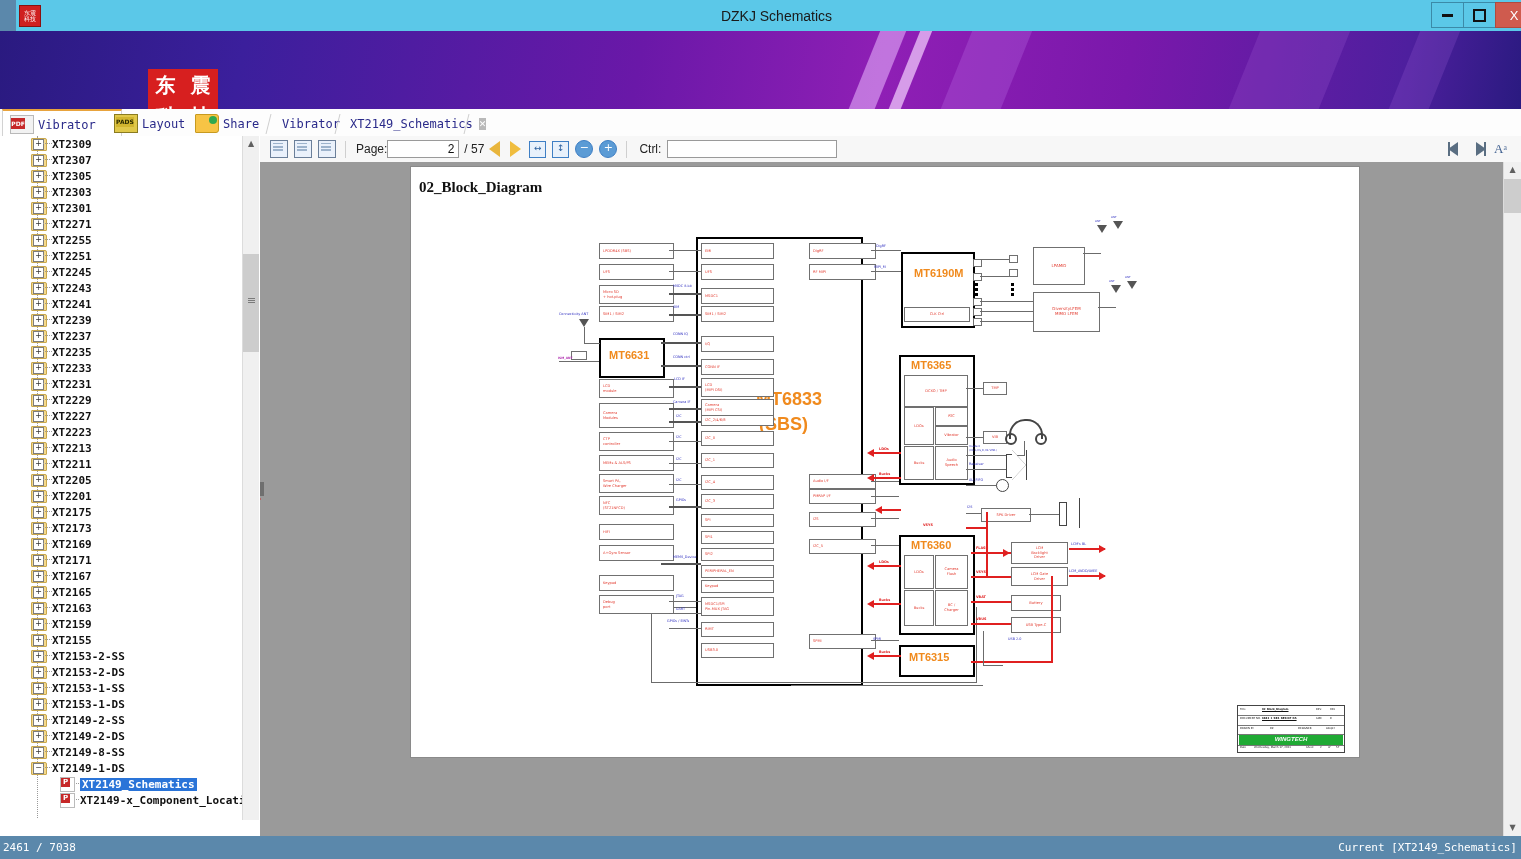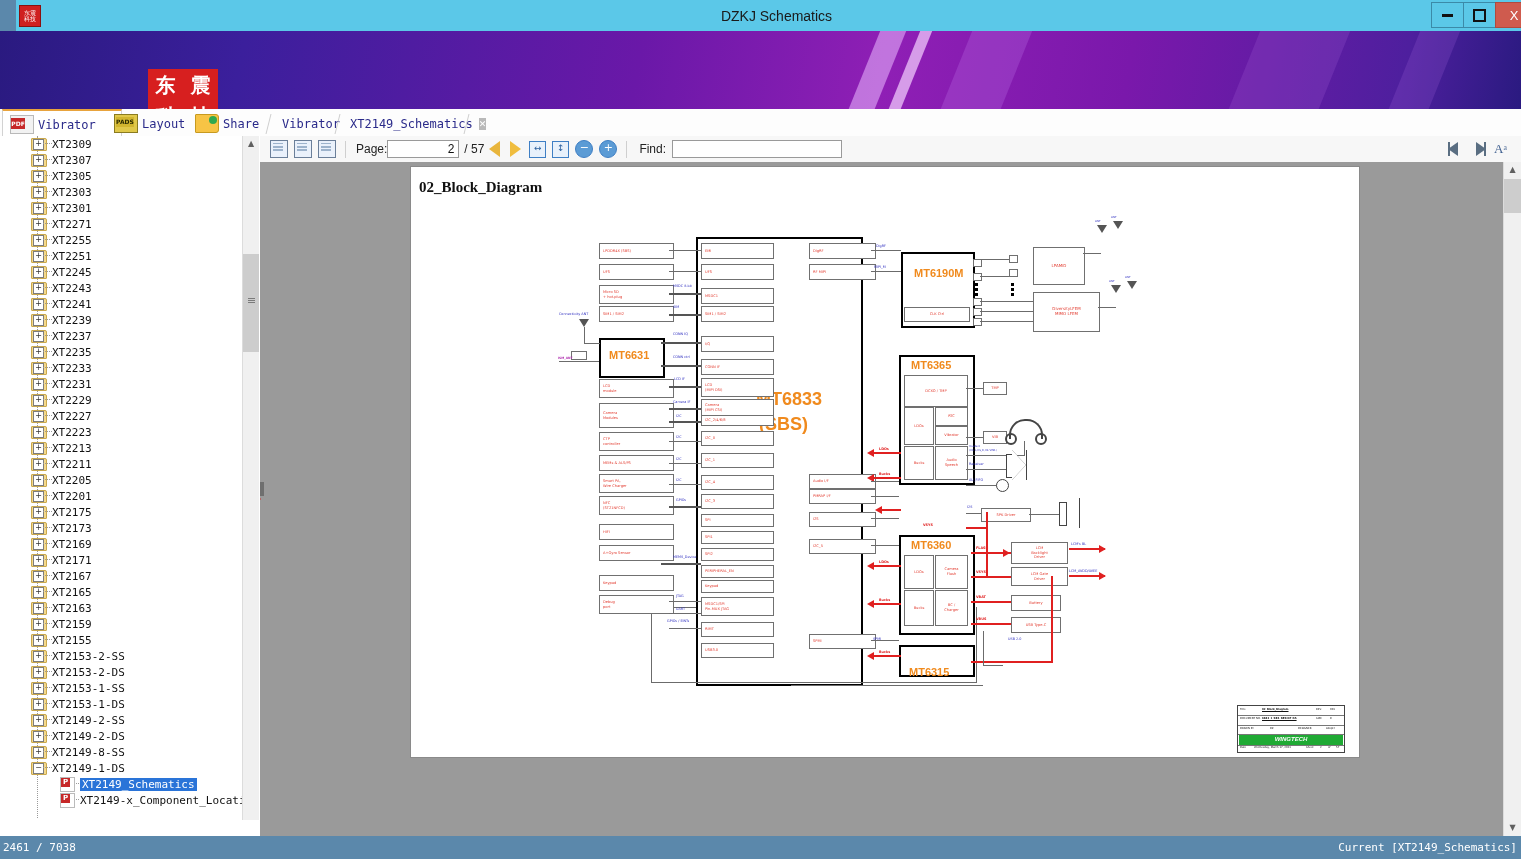--- a/index.html
+++ b/index.html
@@ -88,21 +88,21 @@
        font-family:"DejaVu Sans",sans-serif;}
   .dots{position:absolute;left:43px;width:9px;height:1px;
         border-top:1px dotted #9a9a9a;}
   .fold{width:14px;height:11px;background:#f5d98a;border:1px solid #c9a84e;
         border-radius:1px 2px 1px 1px;margin-right:5px;flex:none;}
   .pdfi{width:13px;height:13px;background:#fff;border:1px solid #bbb;margin-right:5px;
         flex:none;position:relative;}
   .pdfi:before{content:"P";position:absolute;left:0;top:0;width:9px;height:9px;
         background:#c62828;color:#fff;font-size:7px;line-height:9px;text-align:center;
         font-family:"DejaVu Sans",sans-serif;font-weight:bold;}
-  .treerow .t{white-space:nowrap;overflow:hidden;}
+  .treerow .t{white-space:nowrap;overflow:hidden;font-weight:bold;}
   .treerow.sel .t{background:#2a74d8;color:#fff;padding:0 2px;}
   .vline{position:absolute;left:37px;top:0;bottom:18px;width:1px;
          border-left:1px dotted #9a9a9a;}
 
   
   .tsb{position:absolute;right:1px;top:0;width:16px;height:684px;background:#f0f0f0;
        border-left:1px solid #dcdcdc;}
   .tsb .ar{width:16px;height:16px;background:#f0f0f0;color:#606060;font-size:8px;
        line-height:16px;text-align:center;font-family:"DejaVu Sans",sans-serif;}
   .tsb .thumb{position:absolute;top:118px;left:0;width:16px;height:98px;background:#cdcdcd;}
@@ -536,21 +536,21 @@
     <div class="lbl-page">Page:</div>
     <div class="pg-input">2</div>
     <div class="pg-total">/ 57</div>
     <div class="tri l"></div>
     <div class="tri r"></div>
     <div class="sq">↔</div>
     <div class="sq">↕</div>
     <div class="rnd">−</div>
     <div class="rnd">+</div>
     <div class="vsep"></div>
-    <div class="lbl-find">Find:</div>
+    <div class="lbl-find">Ctrl:</div>
     <input class="find-input" type="text" value="" style="">
     <div style="flex:1"></div>
     <div class="fi prev"></div>
     <div class="fi next"></div>
     <div class="aa">Aᵃ</div>
     <div style="width:10px"></div>
   </div>
 
   <div class="viewer">
     <div class="leftnub"></div>
@@ -756,21 +756,21 @@
       <div class="bigblk" style="left:488px;top:368px;width:72px;height:96px;"></div>
       <div class="icname" style="left:500px;top:372px;font-size:11px;">MT6360</div>
       <div class="blk c" style="left:493px;top:388px;width:28px;height:32px;">LDOs</div>
       <div class="blk c" style="left:524px;top:388px;width:31px;height:32px;">Camera
 Flash</div>
       <div class="blk c" style="left:493px;top:423px;width:28px;height:34px;">Bucks</div>
       <div class="blk c" style="left:524px;top:423px;width:31px;height:34px;">BC /
 Charger</div>
 
       <div class="bigblk" style="left:488px;top:478px;width:72px;height:28px;"></div>
-      <div class="icname" style="left:498px;top:484px;font-size:11px;margin-top:15px;">MT6315</div>
+      <div class="icname" style="left:498px;top:484px;font-size:11px;">MT6315</div>
 
       <div class="blk c" style="left:600px;top:375px;width:55px;height:20px;">LCM
 Backlight
 Driver</div>
       <div class="blk c" style="left:600px;top:400px;width:55px;height:17px;">LCM Gate
 Driver</div>
       <div class="blk c" style="left:600px;top:428px;width:48px;height:14px;">Battery</div>
       <div class="blk c" style="left:600px;top:450px;width:48px;height:14px;">USB Type-C</div>
 
       <div class="rwire h" style="left:470px;top:342px;width:20px;"></div>

